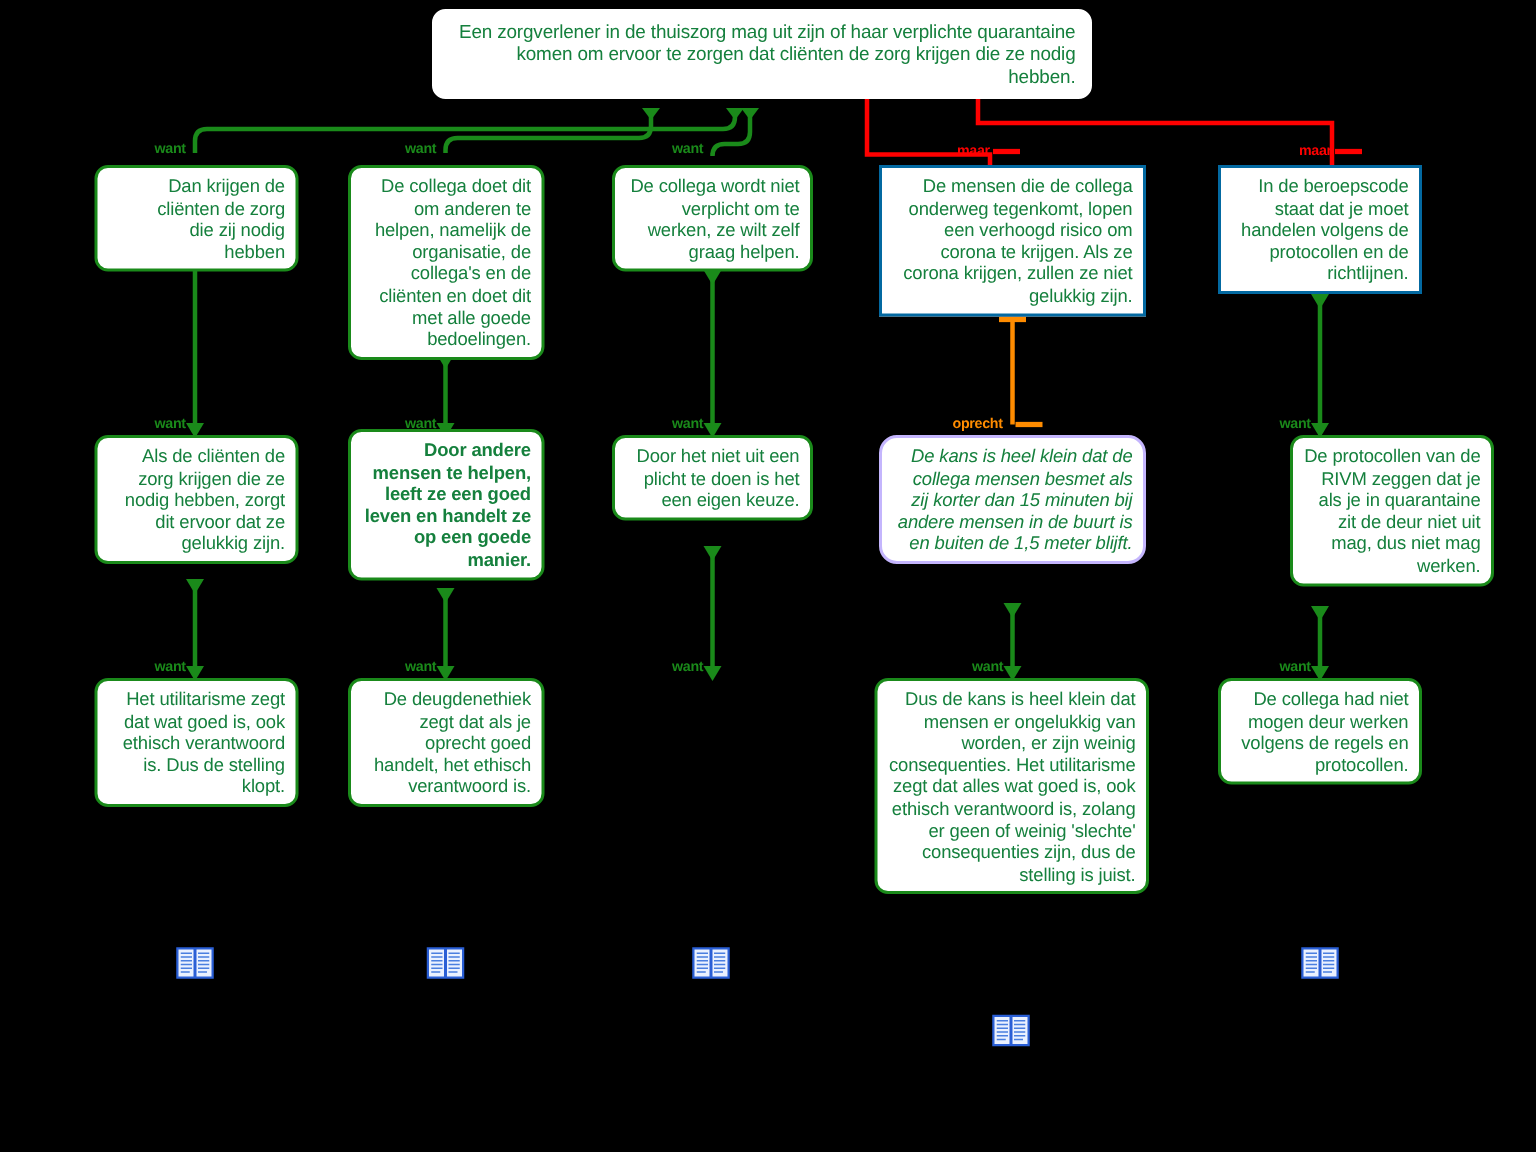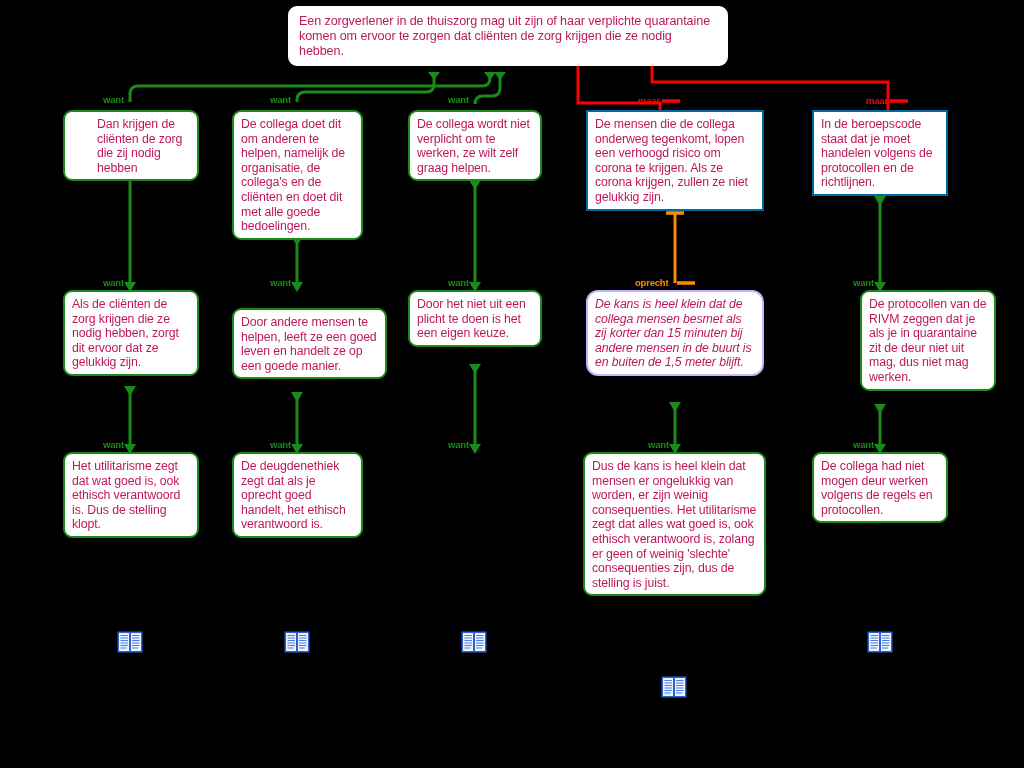--- a/index.html
+++ b/index.html
@@ -11,23 +11,24 @@
   #canvas{position:absolute;left:0;top:0;width:1024px;height:768px;}
   svg#wires{position:absolute;left:0;top:0;width:1024px;height:768px;pointer-events:none;}
 
   .node{
     position:absolute;
     background:#ffffff;
     box-sizing:border-box;
     padding:5px 7px 4px 7px;
     font-size:12.3px;
     line-height:14.6px;
-    color:#be185d;
+    color:#15803d;
     letter-spacing:-0.1px;
     z-index:5;
+    text-align:right;
   }
   .node.root{
     border:2px solid #ffffff;
     border-radius:9px;
     font-size:12.6px;
     line-height:15px;
     padding:6px 9px 5px 9px;
   }
   .node.reason{
     border:2px solid #1a8a1a;
@@ -151,21 +152,21 @@
   <div class="wire-label green" style="left:270px;top:439px;">want</div>
   <div class="wire-label green" style="left:448px;top:439px;">want</div>
   <div class="wire-label green" style="left:648px;top:439px;">want</div>
   <div class="wire-label green" style="left:853px;top:439px;">want</div>
 
   <div class="node reason" style="left:63px;top:110px;width:136px;padding-left:32px;">Dan krijgen de cliënten de zorg die zij nodig hebben</div>
   <div class="node reason" style="left:63px;top:290px;width:136px;">Als de cliënten de zorg krijgen die ze nodig hebben, zorgt dit ervoor dat ze gelukkig zijn.</div>
   <div class="node reason" style="left:63px;top:452px;width:136px;">Het utilitarisme zegt dat wat goed is, ook ethisch verantwoord is. Dus de stelling klopt.</div>
 
   <div class="node reason" style="left:232px;top:110px;width:131px;">De collega doet dit om anderen te helpen, namelijk de organisatie, de collega's en de cliënten en doet dit met alle goede bedoelingen.</div>
-  <div class="node reason" style="left:232px;top:308px;width:155px;">Door andere mensen te helpen, leeft ze een goed leven en handelt ze op een goede manier.</div>
+  <div class="node reason" style="left:232px;top:286px;width:131px;font-weight:bold;">Door andere mensen te helpen, leeft ze een goed leven en handelt ze op een goede manier.</div>
   <div class="node reason" style="left:232px;top:452px;width:131px;">De deugdenethiek zegt dat als je oprecht goed handelt, het ethisch verantwoord is.</div>
 
   <div class="node reason" style="left:408px;top:110px;width:134px;">De collega wordt niet verplicht om te werken, ze wilt zelf graag helpen.</div>
   <div class="node reason" style="left:408px;top:290px;width:134px;">Door het niet uit een plicht te doen is het een eigen keuze.</div>
 
   <div class="node objection" style="left:586px;top:110px;width:178px;">De mensen die de collega onderweg tegenkomt, lopen een verhoogd risico om corona te krijgen. Als ze corona krijgen, zullen ze niet gelukkig zijn.</div>
   <div class="node rebuttal" style="left:586px;top:290px;width:178px;">De kans is heel klein dat de collega mensen besmet als zij korter dan 15 minuten bij andere mensen in de buurt is en buiten de 1,5 meter blijft.</div>
   <div class="node reason" style="left:583px;top:452px;width:183px;">Dus de kans is heel klein dat mensen er ongelukkig van worden, er zijn weinig consequenties. Het utilitarisme zegt dat alles wat goed is, ook ethisch verantwoord is, zolang er geen of weinig 'slechte' consequenties zijn, dus de stelling is juist.</div>
 
   <div class="node objection" style="left:812px;top:110px;width:136px;">In de beroepscode staat dat je moet handelen volgens de protocollen en de richtlijnen.</div>

